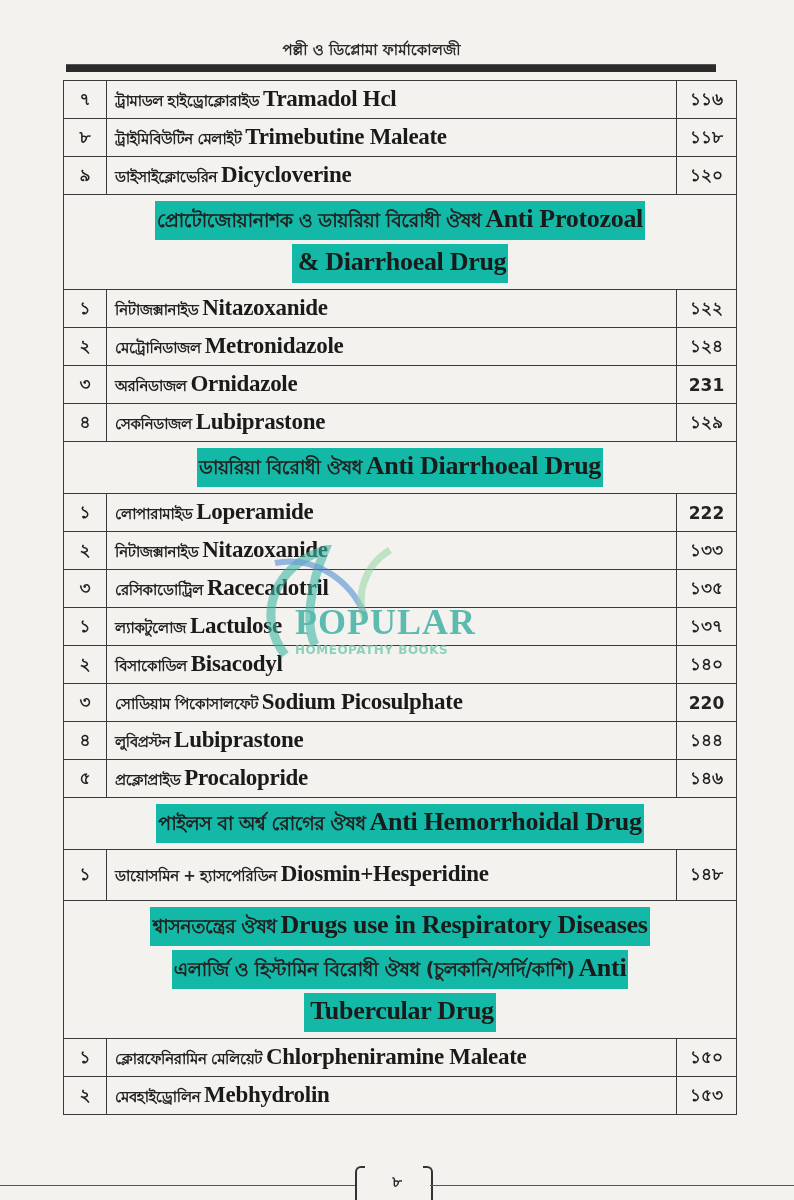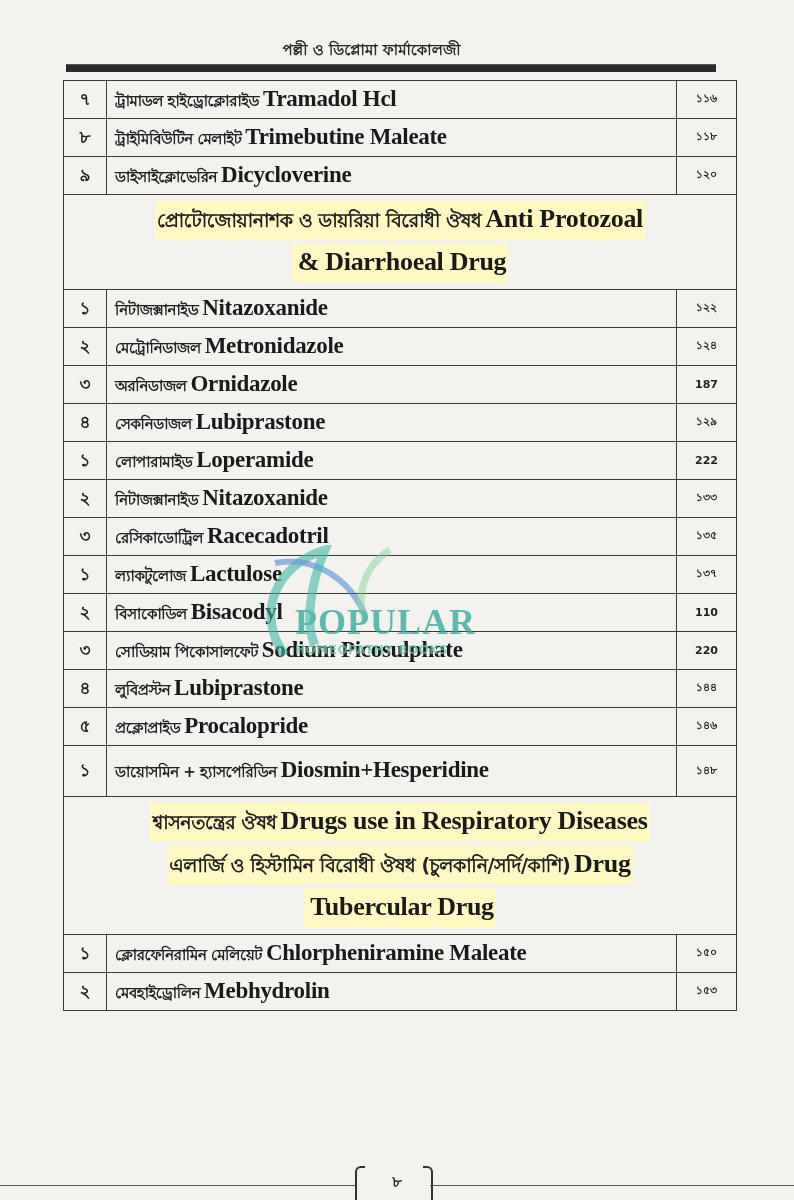--- a/index.html
+++ b/index.html
@@ -40,27 +40,27 @@
     .bn {
       font-family: "DejaVu Sans", sans-serif; font-size: 15px; font-weight: bold;
       color: #222; letter-spacing: -0.5px;
     }
     .en {
       font-family: "Liberation Serif", serif; font-size: 23px; font-weight: bold;
       color: #1a1a1a; letter-spacing: -0.3px; margin-left: 4px;
     }
     .page-cell {
       text-align: center; font-family: "DejaVu Sans", sans-serif;
-      font-size: 11px; font-weight: bold; color: #222;
+      font-size: 17px; font-weight: bold; color: #222;
     }
     tr.section td {
       text-align: center; padding: 4px 0;
     }
     .sec-line {
-      display: inline-block; background: #fef9c3; padding: 0 2px; margin: 2px 0;
+      display: inline-block; background: #14b8a6; padding: 0 2px; margin: 2px 0;
       white-space: nowrap; line-height: 36px;
     }
     .sec-line .bn { font-size: 19px; }
     .sec-line .en { font-size: 26px; }
     .footer {
       position: absolute; left: 0; top: 1170px; width: 794px; height: 30px;
     }
     .footer-rule-left {
       position: absolute; left: 0; top: 15px; width: 355px; height: 1px; background: #555;
     }
@@ -132,27 +132,32 @@
         <td class="page-cell">১২২</td>
       </tr>
       <tr class="item">
         <td class="num-cell">২</td>
         <td class="name-cell"><span class="bn">মেট্রোনিডাজল</span><span class="en">Metronidazole</span></td>
         <td class="page-cell">১২৪</td>
       </tr>
       <tr class="item">
         <td class="num-cell">৩</td>
         <td class="name-cell"><span class="bn">অরনিডাজল</span><span class="en">Ornidazole</span></td>
-        <td class="page-cell">187</td>
+        <td class="page-cell">231</td>
       </tr>
       <tr class="item">
         <td class="num-cell">৪</td>
         <td class="name-cell"><span class="bn">সেকনিডাজল</span><span class="en">Lubiprastone</span></td>
         <td class="page-cell">১২৯</td>
       </tr>
+      <tr class="section">
+        <td colspan="3">
+          <div><span class="sec-line"><span class="bn">ডায়রিয়া বিরোধী ঔষধ</span><span class="en">Anti Diarrhoeal Drug</span></span></div>
+        </td>
+      </tr>
       <tr class="item">
         <td class="num-cell">১</td>
         <td class="name-cell"><span class="bn">লোপারামাইড</span><span class="en">Loperamide</span></td>
         <td class="page-cell">222</td>
       </tr>
       <tr class="item">
         <td class="num-cell">২</td>
         <td class="name-cell"><span class="bn">নিটাজক্সানাইড</span><span class="en">Nitazoxanide</span></td>
         <td class="page-cell">১৩৩</td>
       </tr>
@@ -162,46 +167,51 @@
         <td class="page-cell">১৩৫</td>
       </tr>
       <tr class="item">
         <td class="num-cell">১</td>
         <td class="name-cell"><span class="bn">ল্যাকটুলোজ</span><span class="en">Lactulose</span></td>
         <td class="page-cell">১৩৭</td>
       </tr>
       <tr class="item">
         <td class="num-cell">২</td>
         <td class="name-cell"><span class="bn">বিসাকোডিল</span><span class="en">Bisacodyl</span></td>
-        <td class="page-cell">110</td>
+        <td class="page-cell">১৪০</td>
       </tr>
       <tr class="item">
         <td class="num-cell">৩</td>
         <td class="name-cell"><span class="bn">সোডিয়াম পিকোসালফেট</span><span class="en">Sodium Picosulphate</span></td>
         <td class="page-cell">220</td>
       </tr>
       <tr class="item">
         <td class="num-cell">৪</td>
         <td class="name-cell"><span class="bn">লুবিপ্রস্টন</span><span class="en">Lubiprastone</span></td>
         <td class="page-cell">১৪৪</td>
       </tr>
       <tr class="item">
         <td class="num-cell">৫</td>
         <td class="name-cell"><span class="bn">প্রক্লোপ্রাইড</span><span class="en">Procalopride</span></td>
         <td class="page-cell">১৪৬</td>
       </tr>
+      <tr class="section">
+        <td colspan="3">
+          <div><span class="sec-line"><span class="bn">পাইলস বা অর্শ্ব রোগের ঔষধ</span><span class="en">Anti Hemorrhoidal Drug</span></span></div>
+        </td>
+      </tr>
       <tr class="item tall">
         <td class="num-cell">১</td>
         <td class="name-cell"><span class="bn">ডায়োসমিন + হ্যাসপেরিডিন</span><span class="en">Diosmin+Hesperidine</span></td>
         <td class="page-cell">১৪৮</td>
       </tr>
       <tr class="section">
         <td colspan="3">
           <div><span class="sec-line"><span class="bn">শ্বাসনতন্ত্রের ঔষধ</span><span class="en">Drugs use in Respiratory Diseases</span></span></div>
-          <div><span class="sec-line"><span class="bn">এলার্জি ও হিস্টামিন বিরোধী ঔষধ (চুলকানি/সর্দি/কাশি)</span><span class="en">Drug</span></span></div>
+          <div><span class="sec-line"><span class="bn">এলার্জি ও হিস্টামিন বিরোধী ঔষধ (চুলকানি/সর্দি/কাশি)</span><span class="en">Anti</span></span></div>
           <div><span class="sec-line"><span class="bn"></span><span class="en">Tubercular Drug</span></span></div>
         </td>
       </tr>
       <tr class="item">
         <td class="num-cell">১</td>
         <td class="name-cell"><span class="bn">ক্লোরফেনিরামিন মেলিয়েট</span><span class="en">Chlorpheniramine Maleate</span></td>
         <td class="page-cell">১৫০</td>
       </tr>
       <tr class="item">
         <td class="num-cell">২</td>

